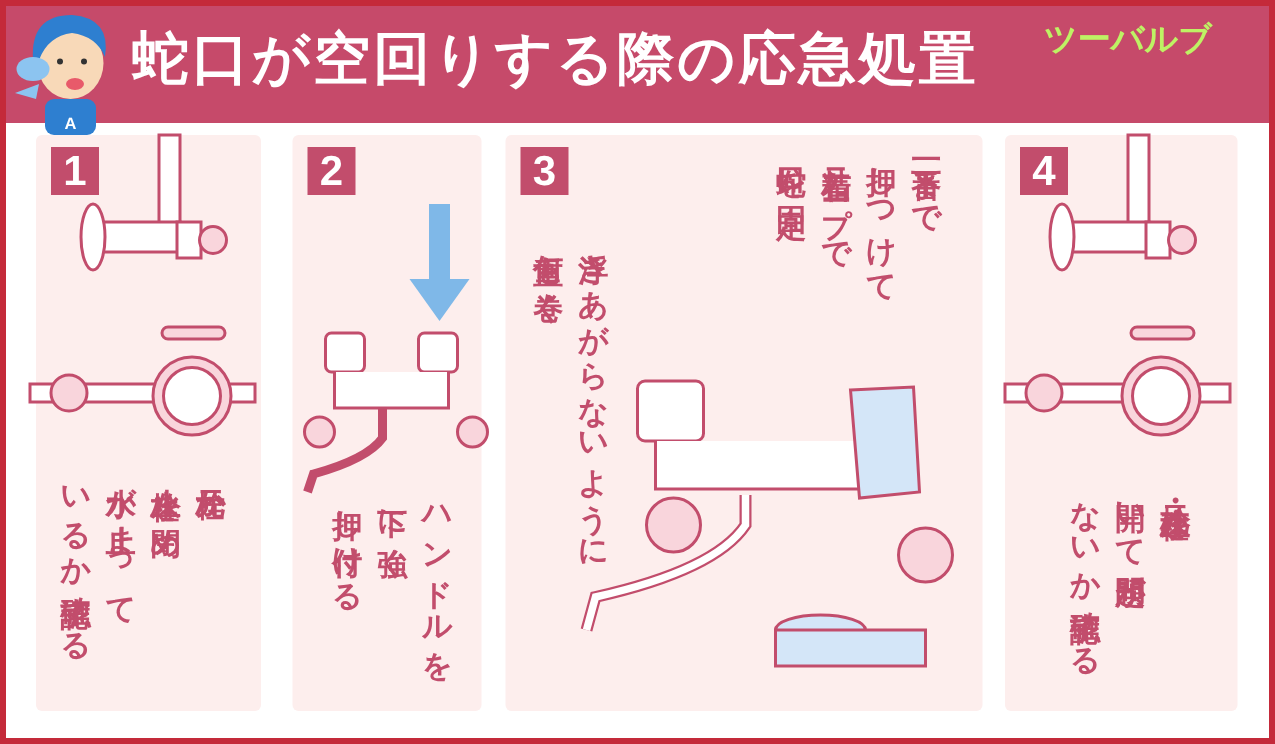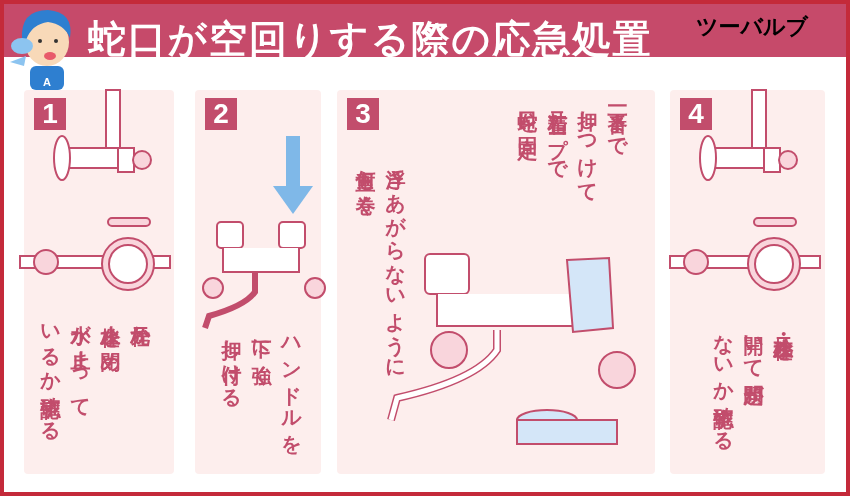--- a/index.html
+++ b/index.html
@@ -6,30 +6,30 @@
   body {
     width:850px; height:496px; overflow:hidden; position:relative;
     background:#ffffff;
     font-family:"DejaVu Sans", sans-serif;
   }
   .frame {
     position:absolute; left:0; top:0; width:850px; height:496px;
     box-sizing:border-box; border:4px solid #c42a3a; background:#fff;
   }
   .header {
-    position:absolute; left:4px; top:4px; width:842px; height:53px;
+    position:absolute; left:4px; top:4px; width:842px; height:78px;
     background:#c64a6a;
   }
   .title {
     position:absolute; left:84px; top:10px;
     font-size:38px; font-weight:bold; color:#ffffff; letter-spacing:2px;
     line-height:50px; white-space:nowrap;
   }
   .subtitle {
-    position:absolute; left:692px; top:10px; color:#000000;
+    position:absolute; left:692px; top:10px; color:#bef264;
     font-weight:bold; font-size:22px; line-height:25px; white-space:nowrap;
   }
   .avatar { position:absolute; left:4px; top:4px; width:82px; height:86px; }
   .panel {
     position:absolute; top:90px; height:384px; background:#fdeeed; border-radius:4px;
   }
   .p1 { left:24px; width:150px; }
   .p2 { left:195px; width:126px; }
   .p3 { left:337px; width:318px; }
   .p4 { left:670px; width:155px; }

